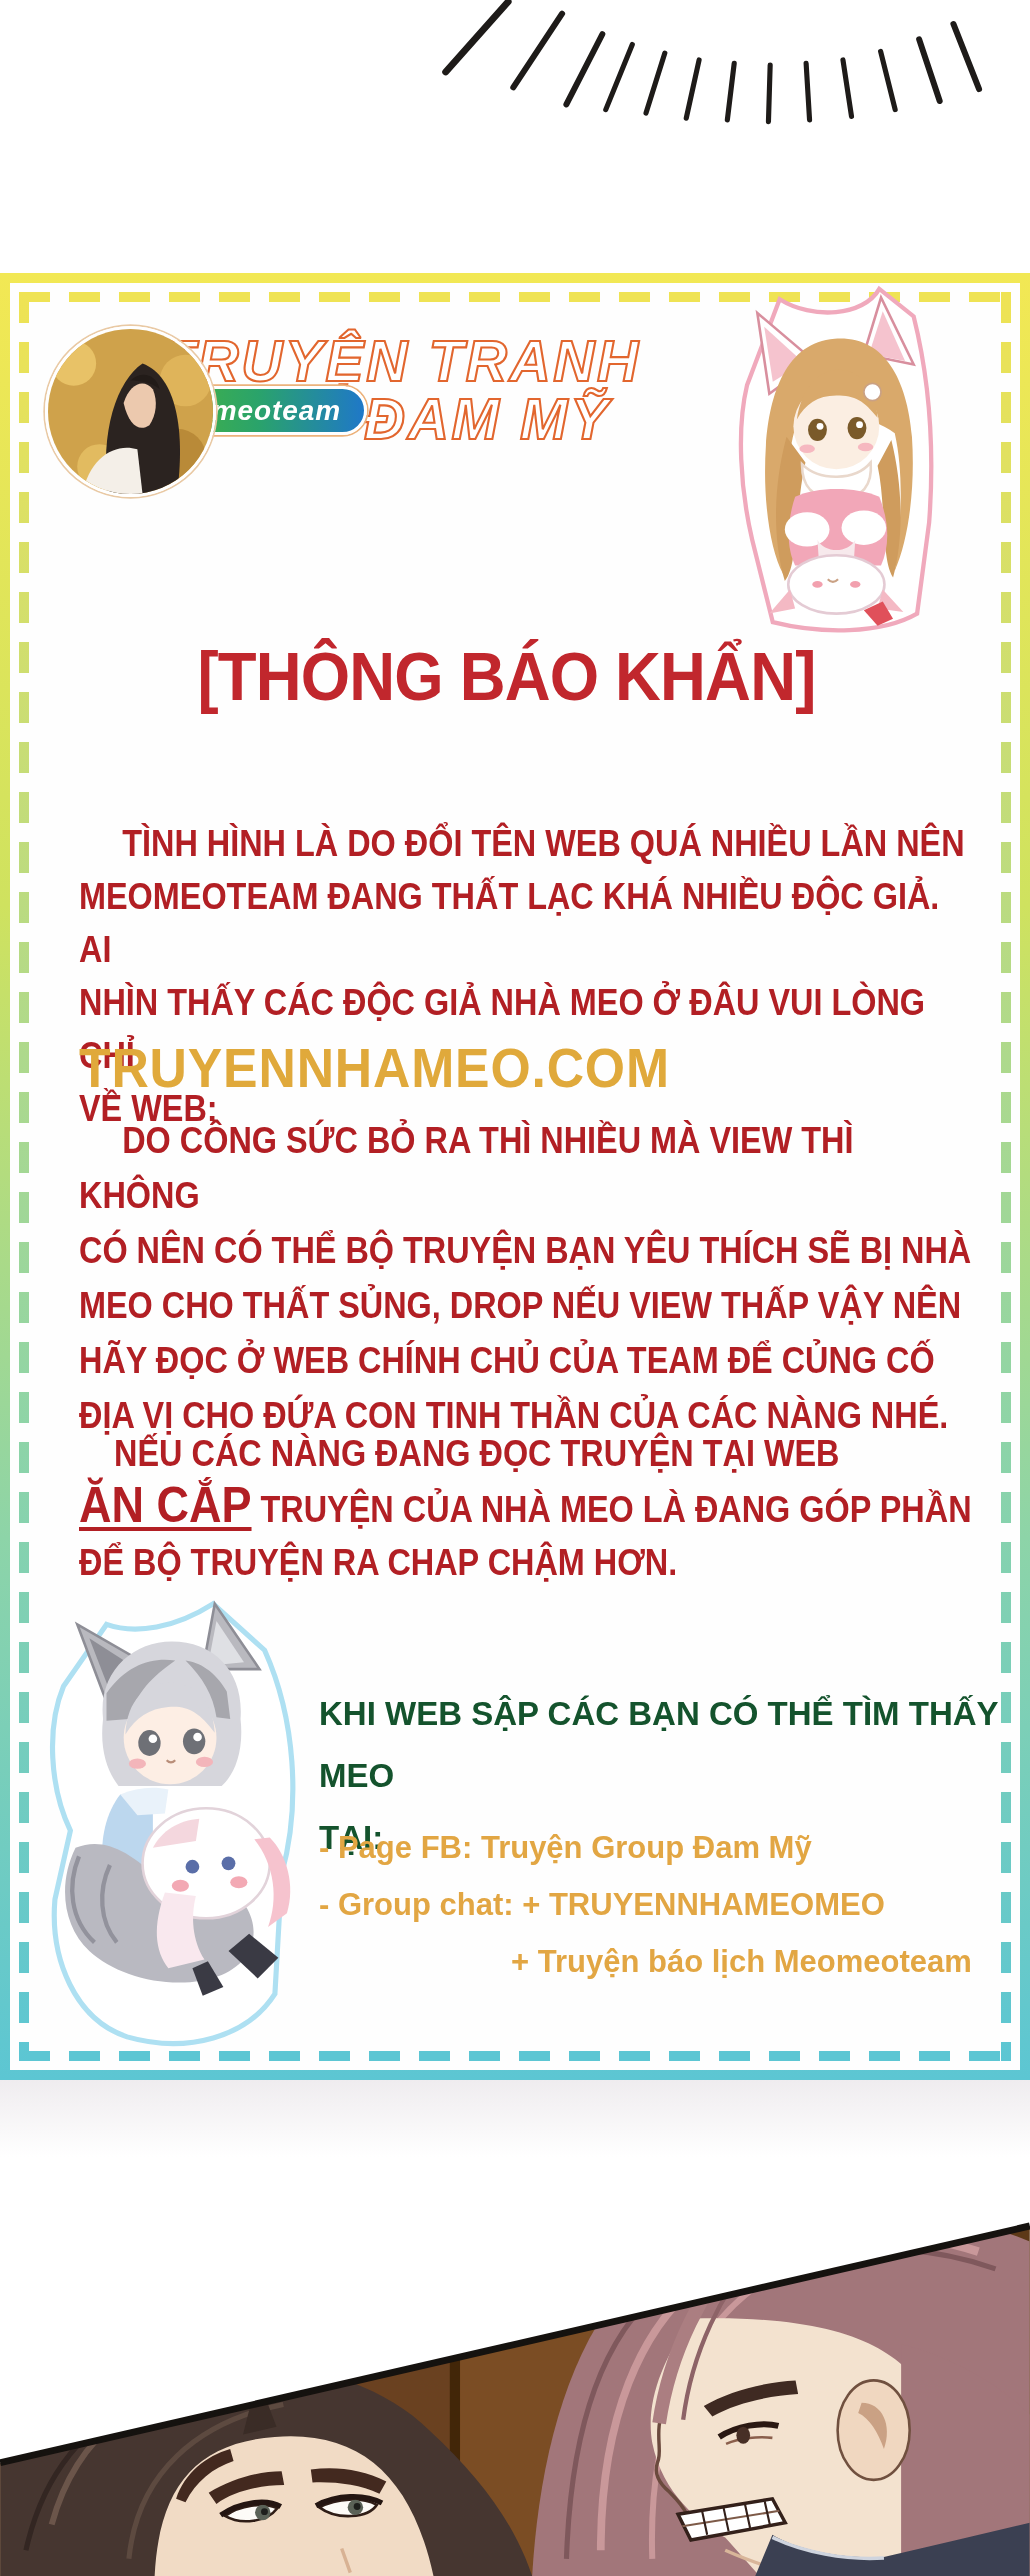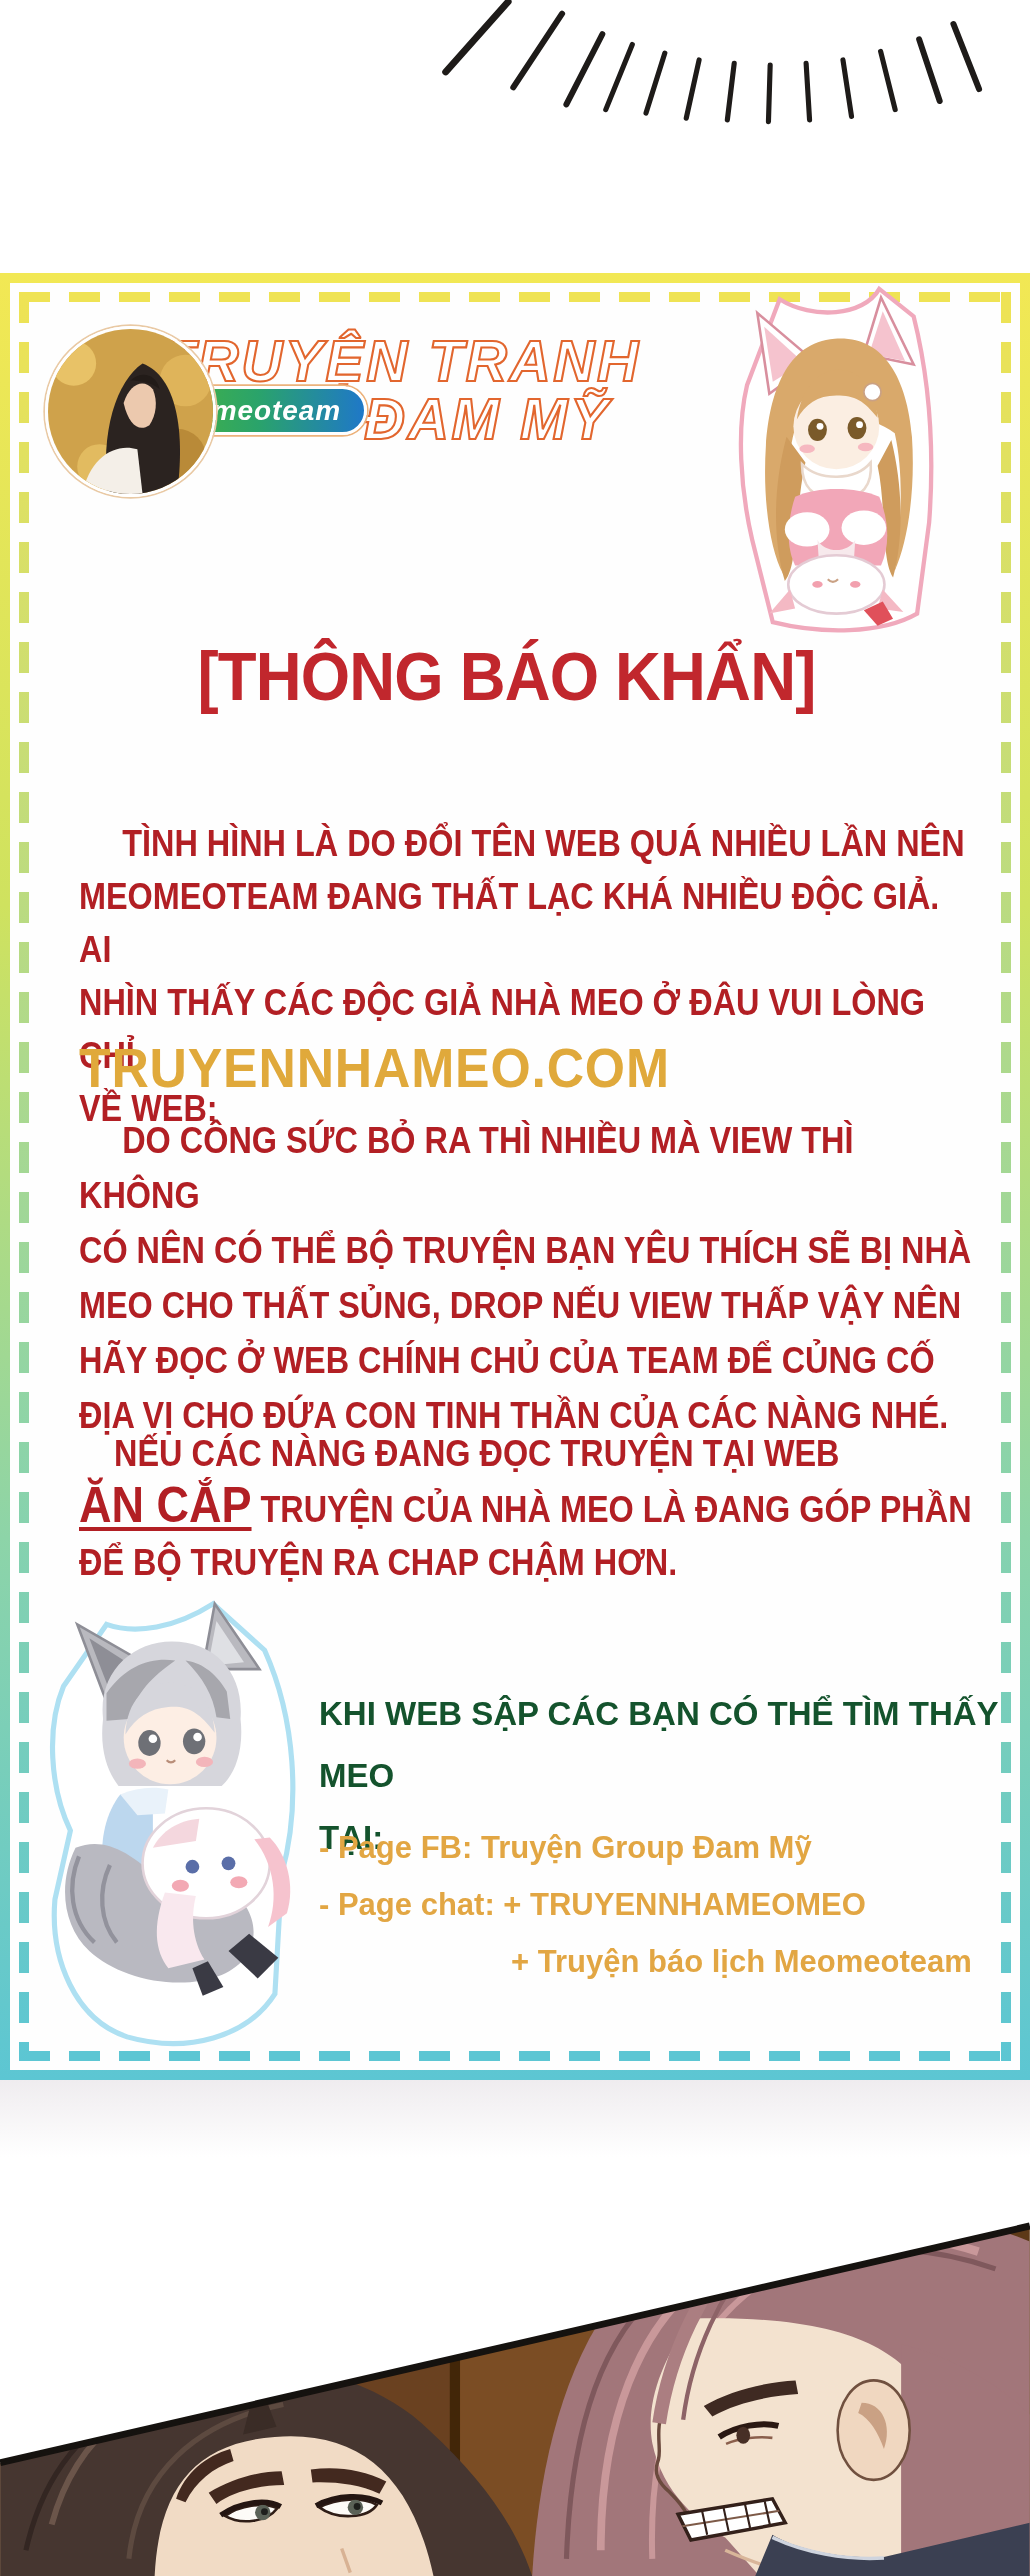--- a/index.html
+++ b/index.html
@@ -192,21 +192,21 @@
   <path d="M150,300 C160,280 180,268 204,266 L200,292 Z" fill="#f4d7de"></path>
   <path d="M164,352 C150,390 152,420 168,440 L210,430 C196,408 194,380 200,356 Z" fill="#f9e8ee"></path>
   <path d="M238,420 L262,400 L296,428 L272,452 Z" fill="#3a3a44"></path>
   <path d="M196,440 L214,432 L232,462 L208,472 Z" fill="#3a3a44"></path>
 </svg>
 
 <div class="abs contact-h">KHI WEB SẬP CÁC BẠN CÓ THỂ TÌM THẤY MEO
 TẠI:</div>
 <div class="abs contact-list">
   <div>- Page FB: Truyện Group Đam Mỹ</div>
-  <div>- Page chat: + TRUYENNHAMEOMEO</div>
+  <div>- Group chat: + TRUYENNHAMEOMEO</div>
   <div class="indent">+ Truyện báo lịch Meomeoteam</div>
 </div>
 
 <div class="abs under-strip"></div>
 
 <svg class="abs manga" viewBox="0 0 1200 500">
   <defs>
     <clipPath id="panelClip">
         <path d="M1200,92 L0,368 L0,500 L1200,500 Z"></path>
       </clipPath>

